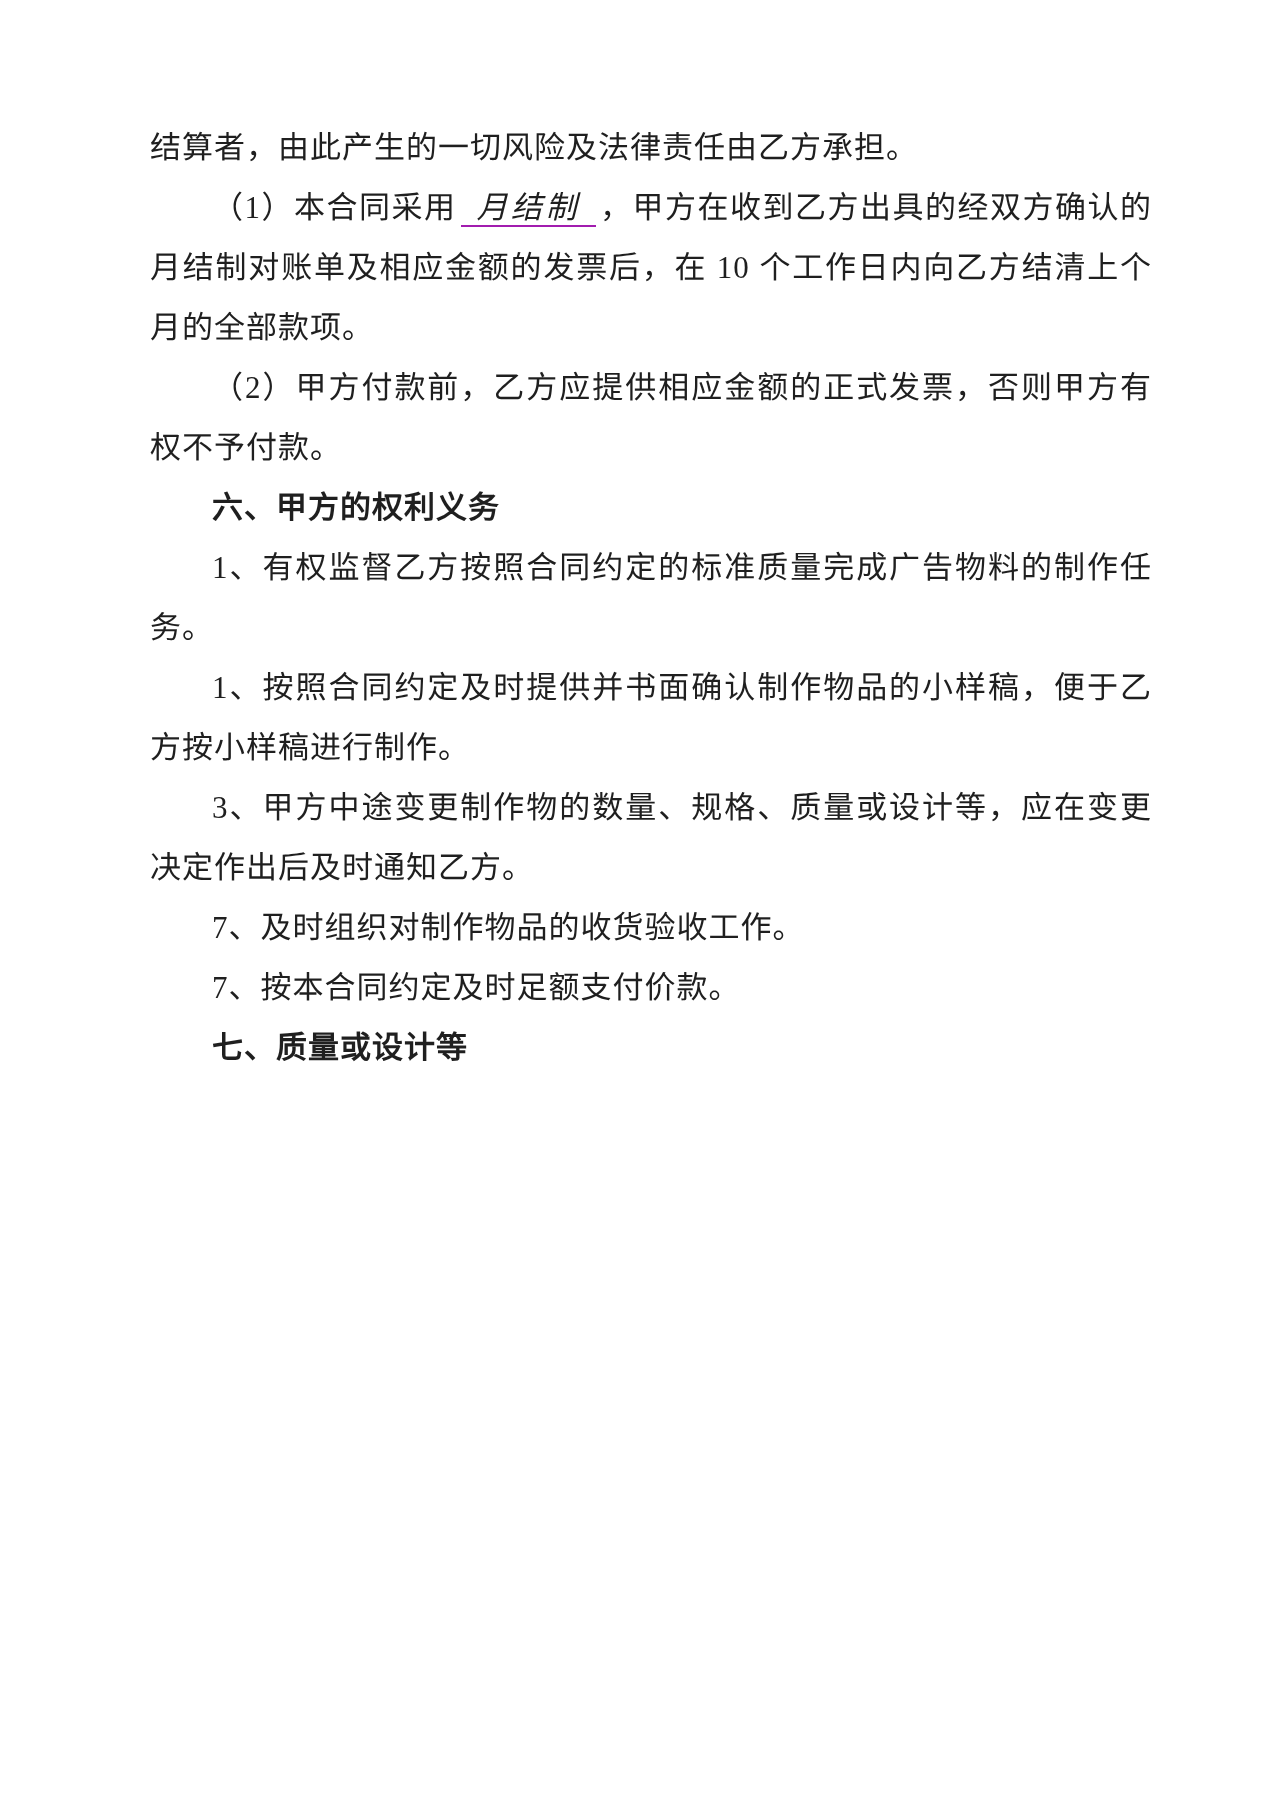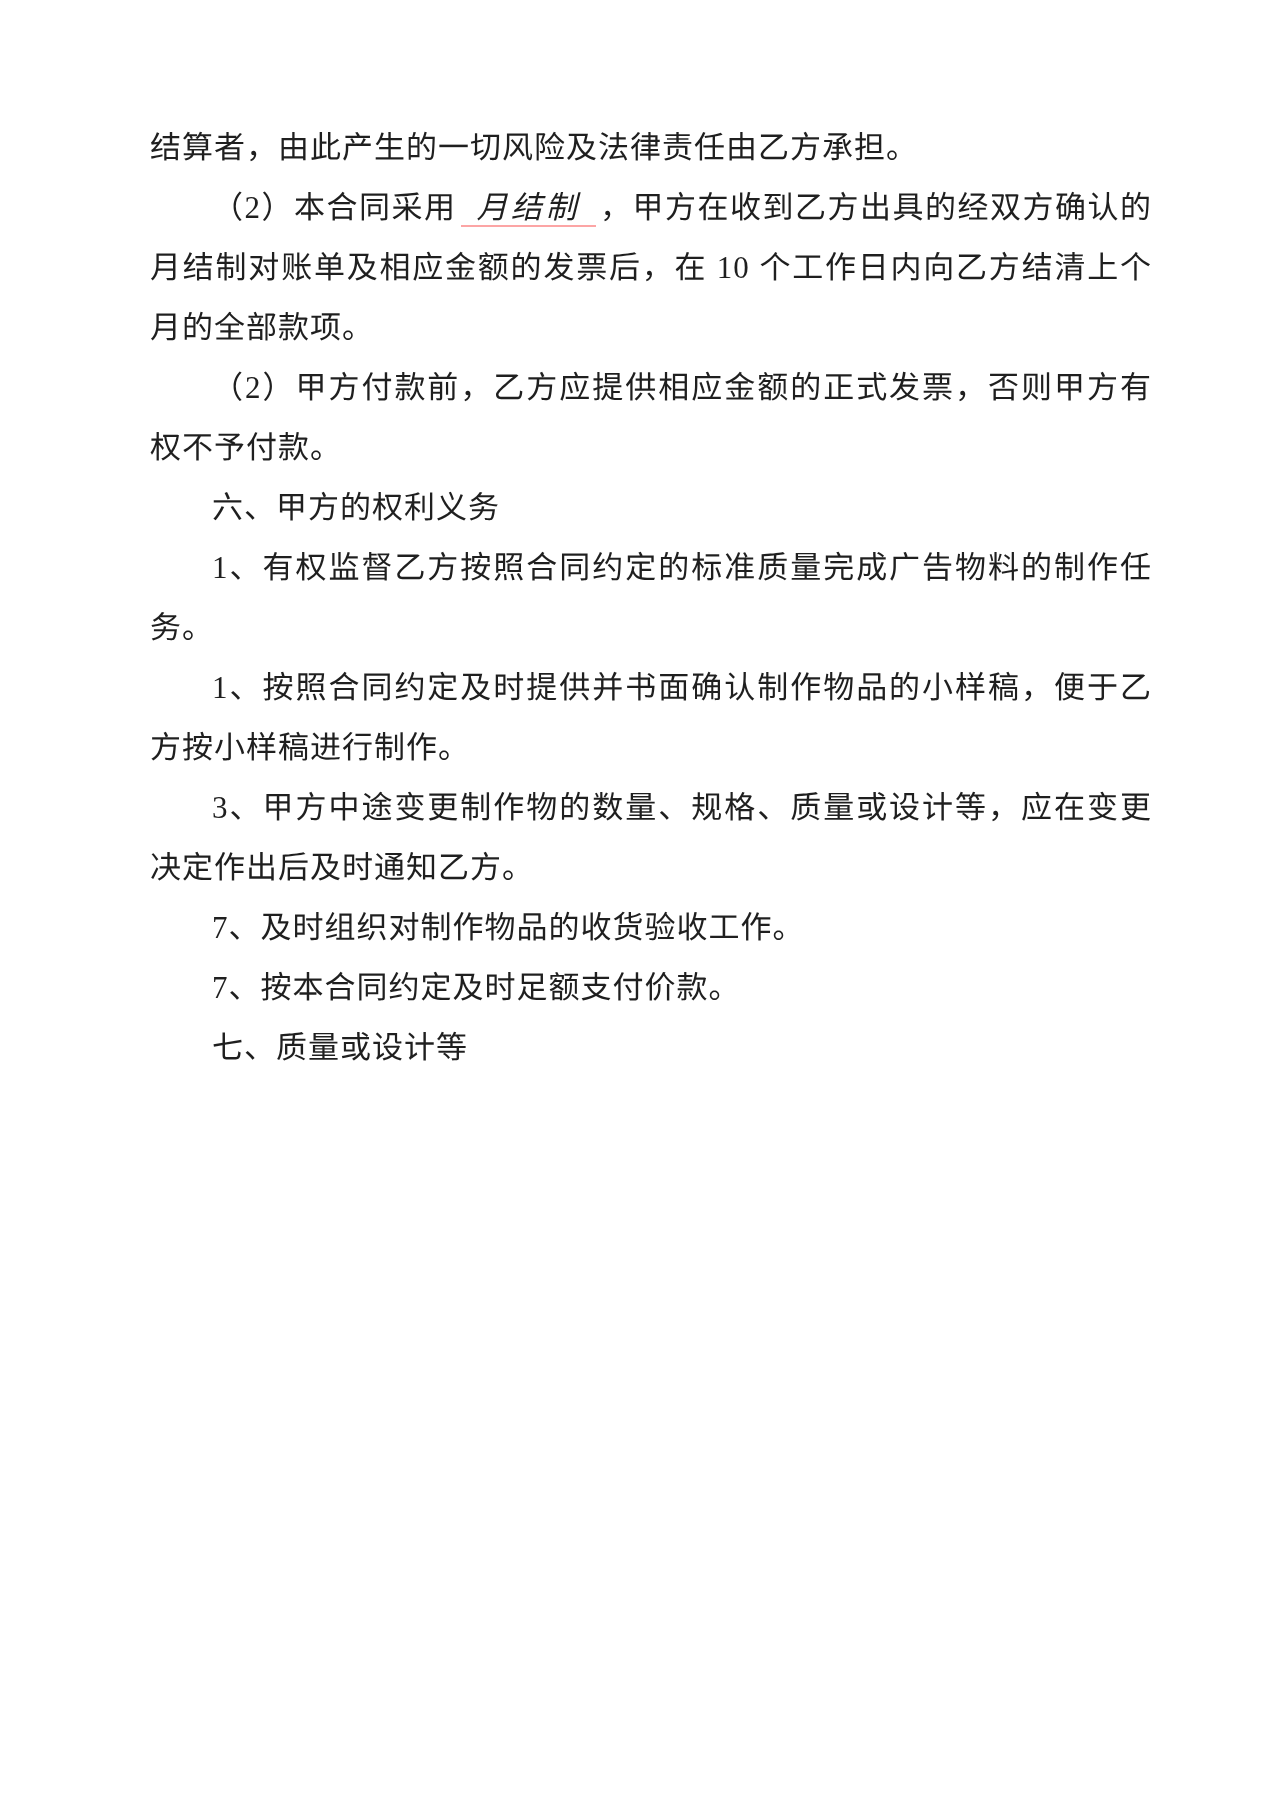--- a/index.html
+++ b/index.html
@@ -25,26 +25,26 @@
   .para {
     margin: 0;
     font-size: 31px;
     line-height: 60px;
     text-align: justify;
     letter-spacing: 1px;
     word-break: break-all;
   }
   .para.indent { text-indent: 2em; }
   .para.heading {
-    font-weight: 400;
+    font-weight: 700;
     font-family: "Liberation Sans", sans-serif;
   }
   .fill-in {
     font-style: italic;
-    border-bottom: 2px solid #fca5a5;
+    border-bottom: 2px solid #a21caf;
     padding: 0 16px;
     margin: 0 4px;
     letter-spacing: 3px;
   }
   .watermark {
     position: absolute;
     left: 858px;
     top: 1580px;
     width: 330px;
     transform: rotate(-2deg) skewX(-8deg);
@@ -69,21 +69,21 @@
 </style>
 </head>
 <body>
 
 <div class="page">
   <div class="content">
 
     <p class="para">结算者，由此产生的一切风险及法律责任由乙方承担。</p>
 
 
-    <p class="para indent"><span>（2）本合同采用</span><span class="fill-in">月结制</span><span>，甲方在收到乙方出具的经双方确认的月结制对账单及相应金额的发票后，在 10 个工作日内向乙方结清上个月的全部款项。</span></p>
+    <p class="para indent"><span>（1）本合同采用</span><span class="fill-in">月结制</span><span>，甲方在收到乙方出具的经双方确认的月结制对账单及相应金额的发票后，在 10 个工作日内向乙方结清上个月的全部款项。</span></p>
 
     <p class="para indent">（2）甲方付款前，乙方应提供相应金额的正式发票，否则甲方有权不予付款。</p>
 
     <p class="para indent heading">六、甲方的权利义务</p>
 
     <p class="para indent">1、有权监督乙方按照合同约定的标准质量完成广告物料的制作任务。</p>
 
     <p class="para indent">1、按照合同约定及时提供并书面确认制作物品的小样稿，便于乙方按小样稿进行制作。</p>
 
     <p class="para indent">3、甲方中途变更制作物的数量、规格、质量或设计等，应在变更决定作出后及时通知乙方。</p>

